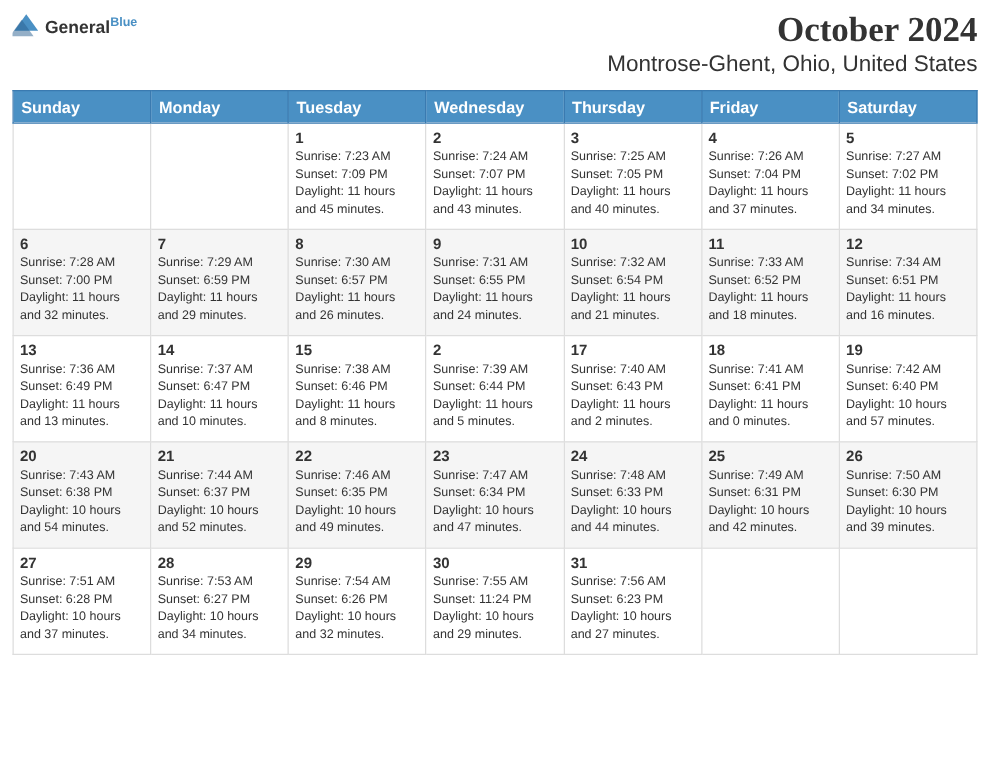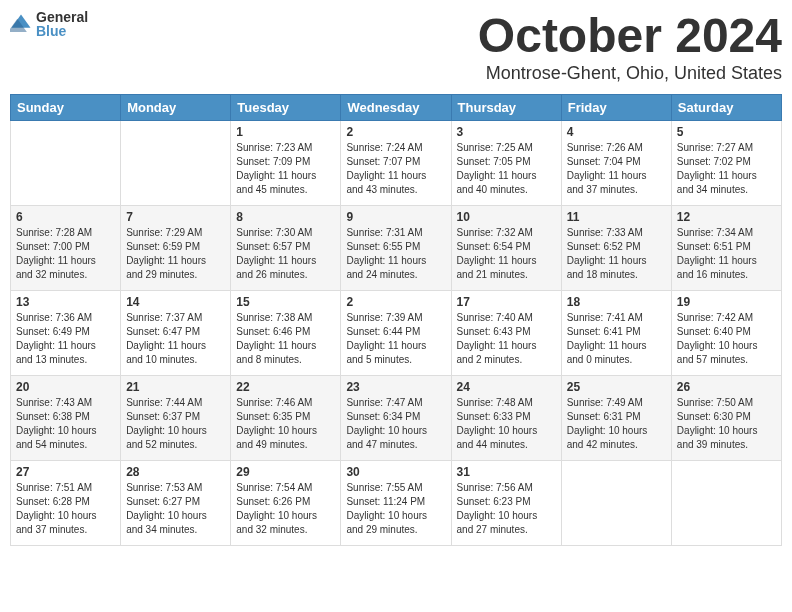--- a/index.html
+++ b/index.html
@@ -16,45 +16,46 @@
       align-items: flex-start;
       margin-bottom: 10px;
     }
     .logo {
       display: flex;
       align-items: center;
       gap: 4px;
     }
     .logo-text {
       display: flex;
-      flex-direction: column;
+      flex-direction: row;
       line-height: 1;
     }
     .logo-general {
       font-size: 14px;
       font-weight: bold;
       color: #333;
     }
     .logo-blue {
-      font-size: 14px;
+      font-size: 10px;
       font-weight: bold;
       color: #4a90c4;
     }
     .logo-icon {
       width: 22px;
       height: 22px;
     }
     .title-block {
       text-align: right;
     }
     .month-title {
-      font-size: 48px;
+      font-size: 28px;
       font-weight: bold;
       color: #333;
       line-height: 1.1;
+      font-family: Liberation Serif, serif;
     }
     .location {
       font-size: 18px;
       color: #333;
     }
     .calendar {
       width: 100%;
       border-collapse: collapse;
       table-layout: fixed;
     }

